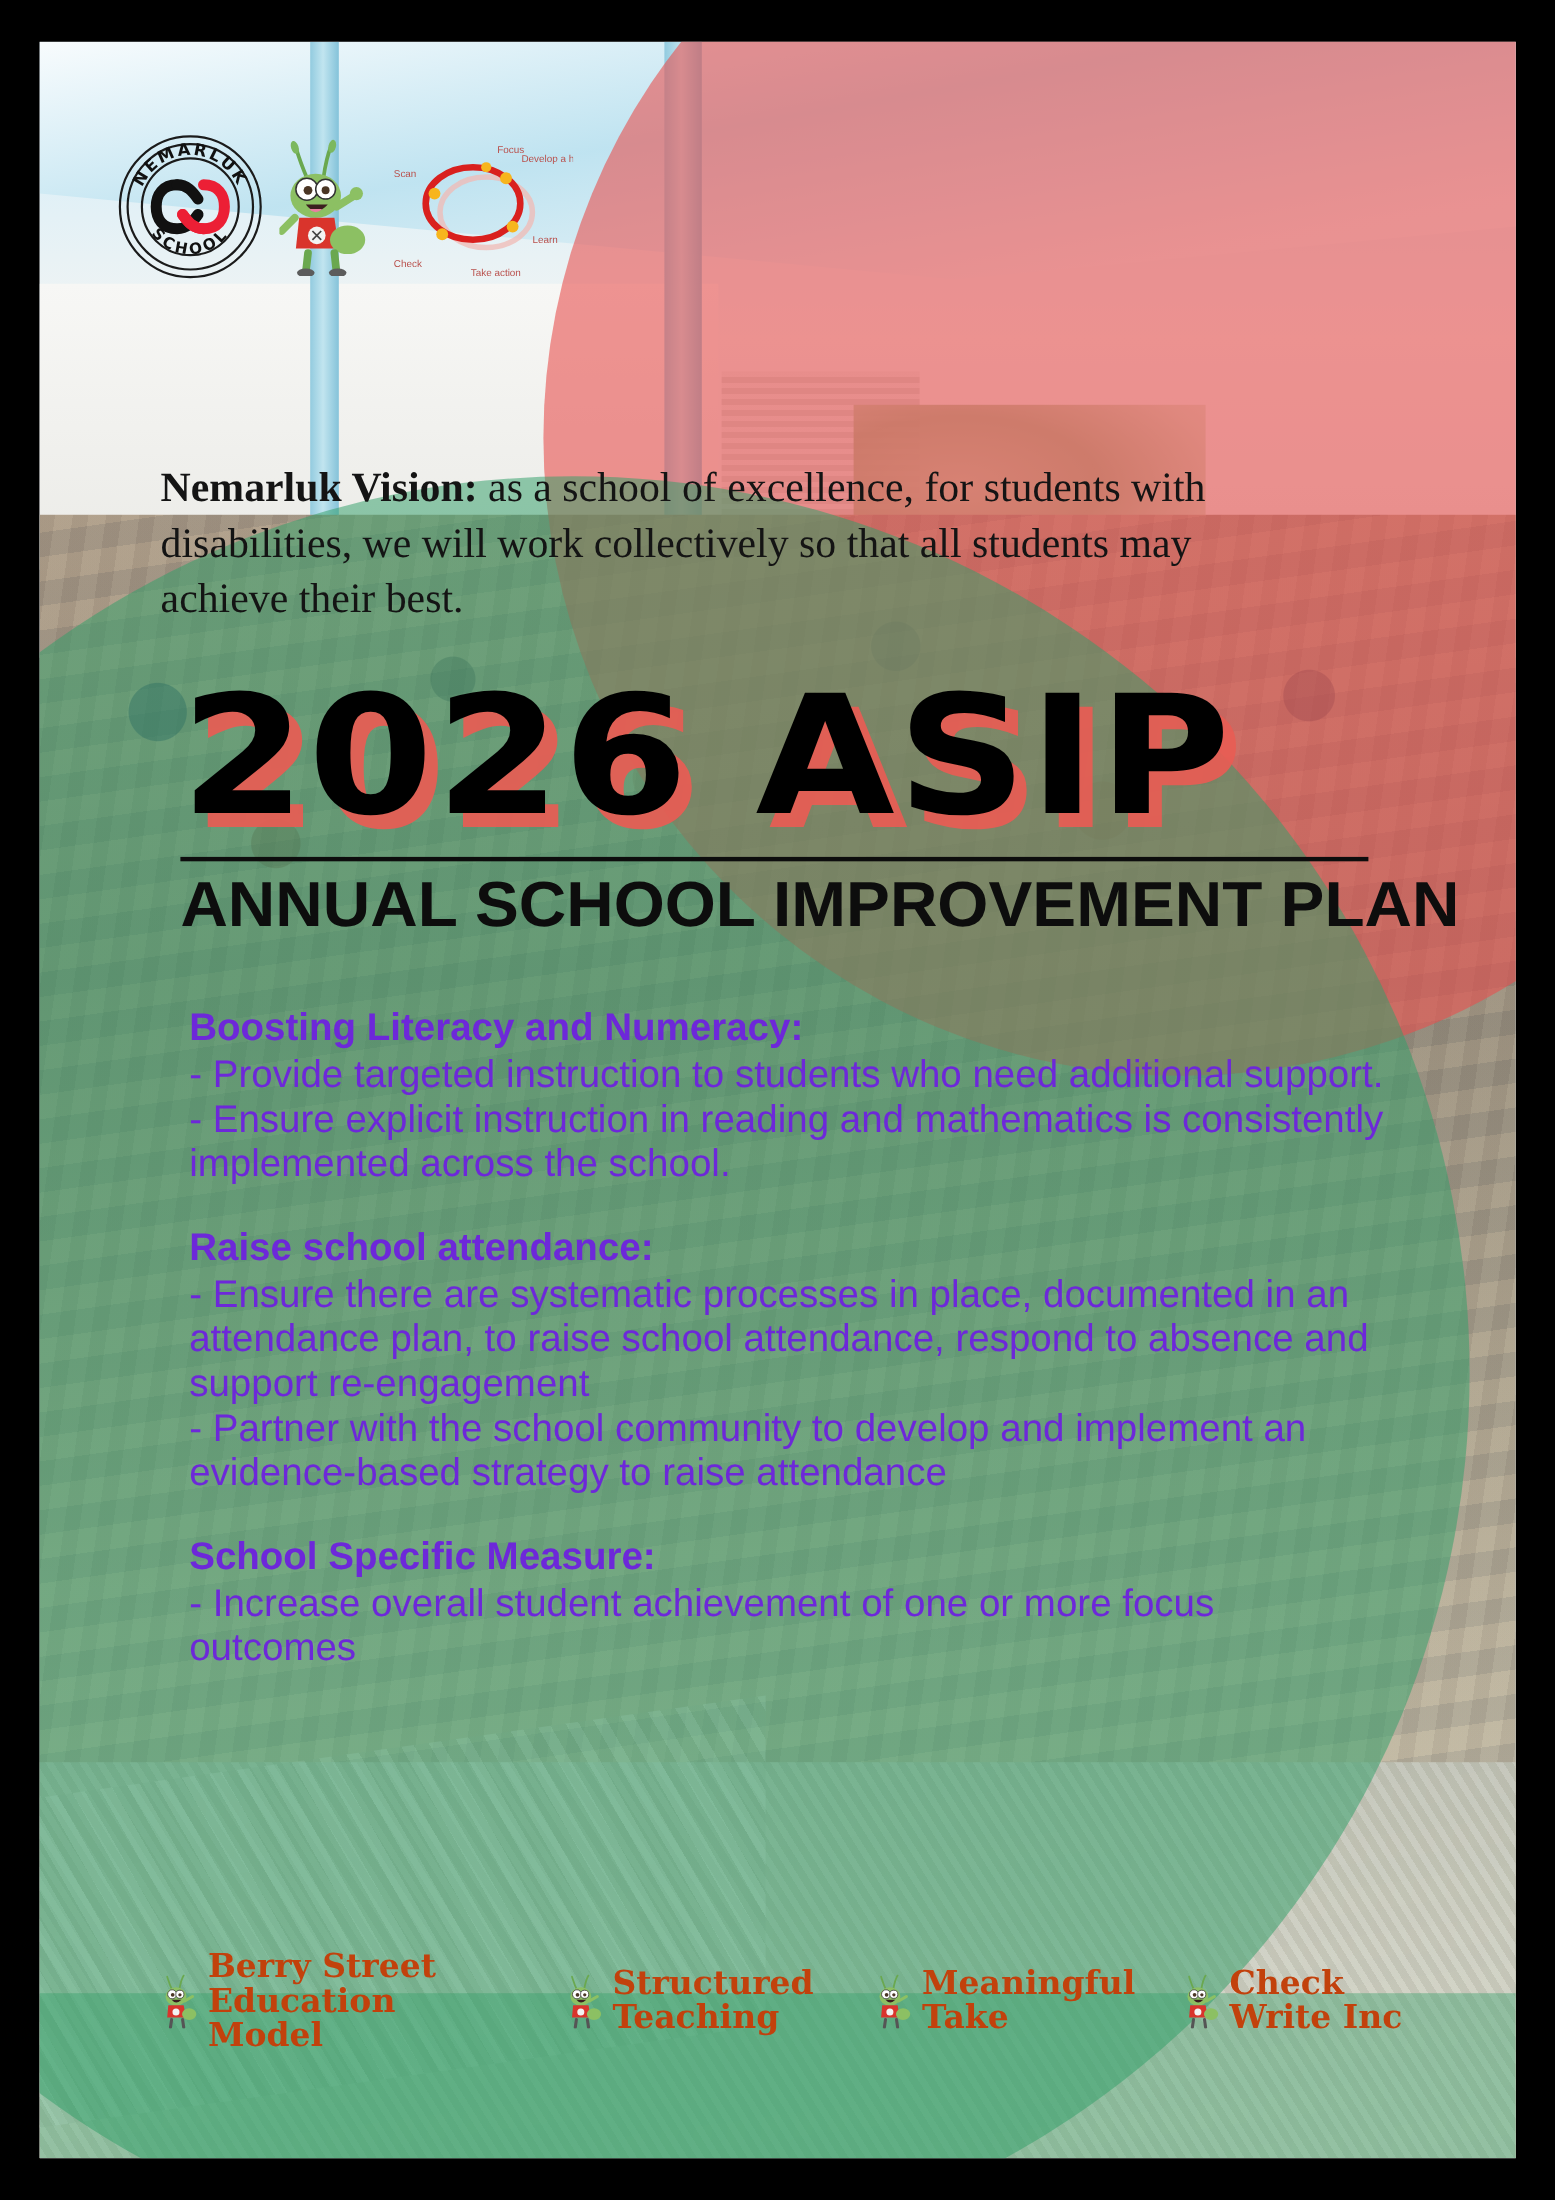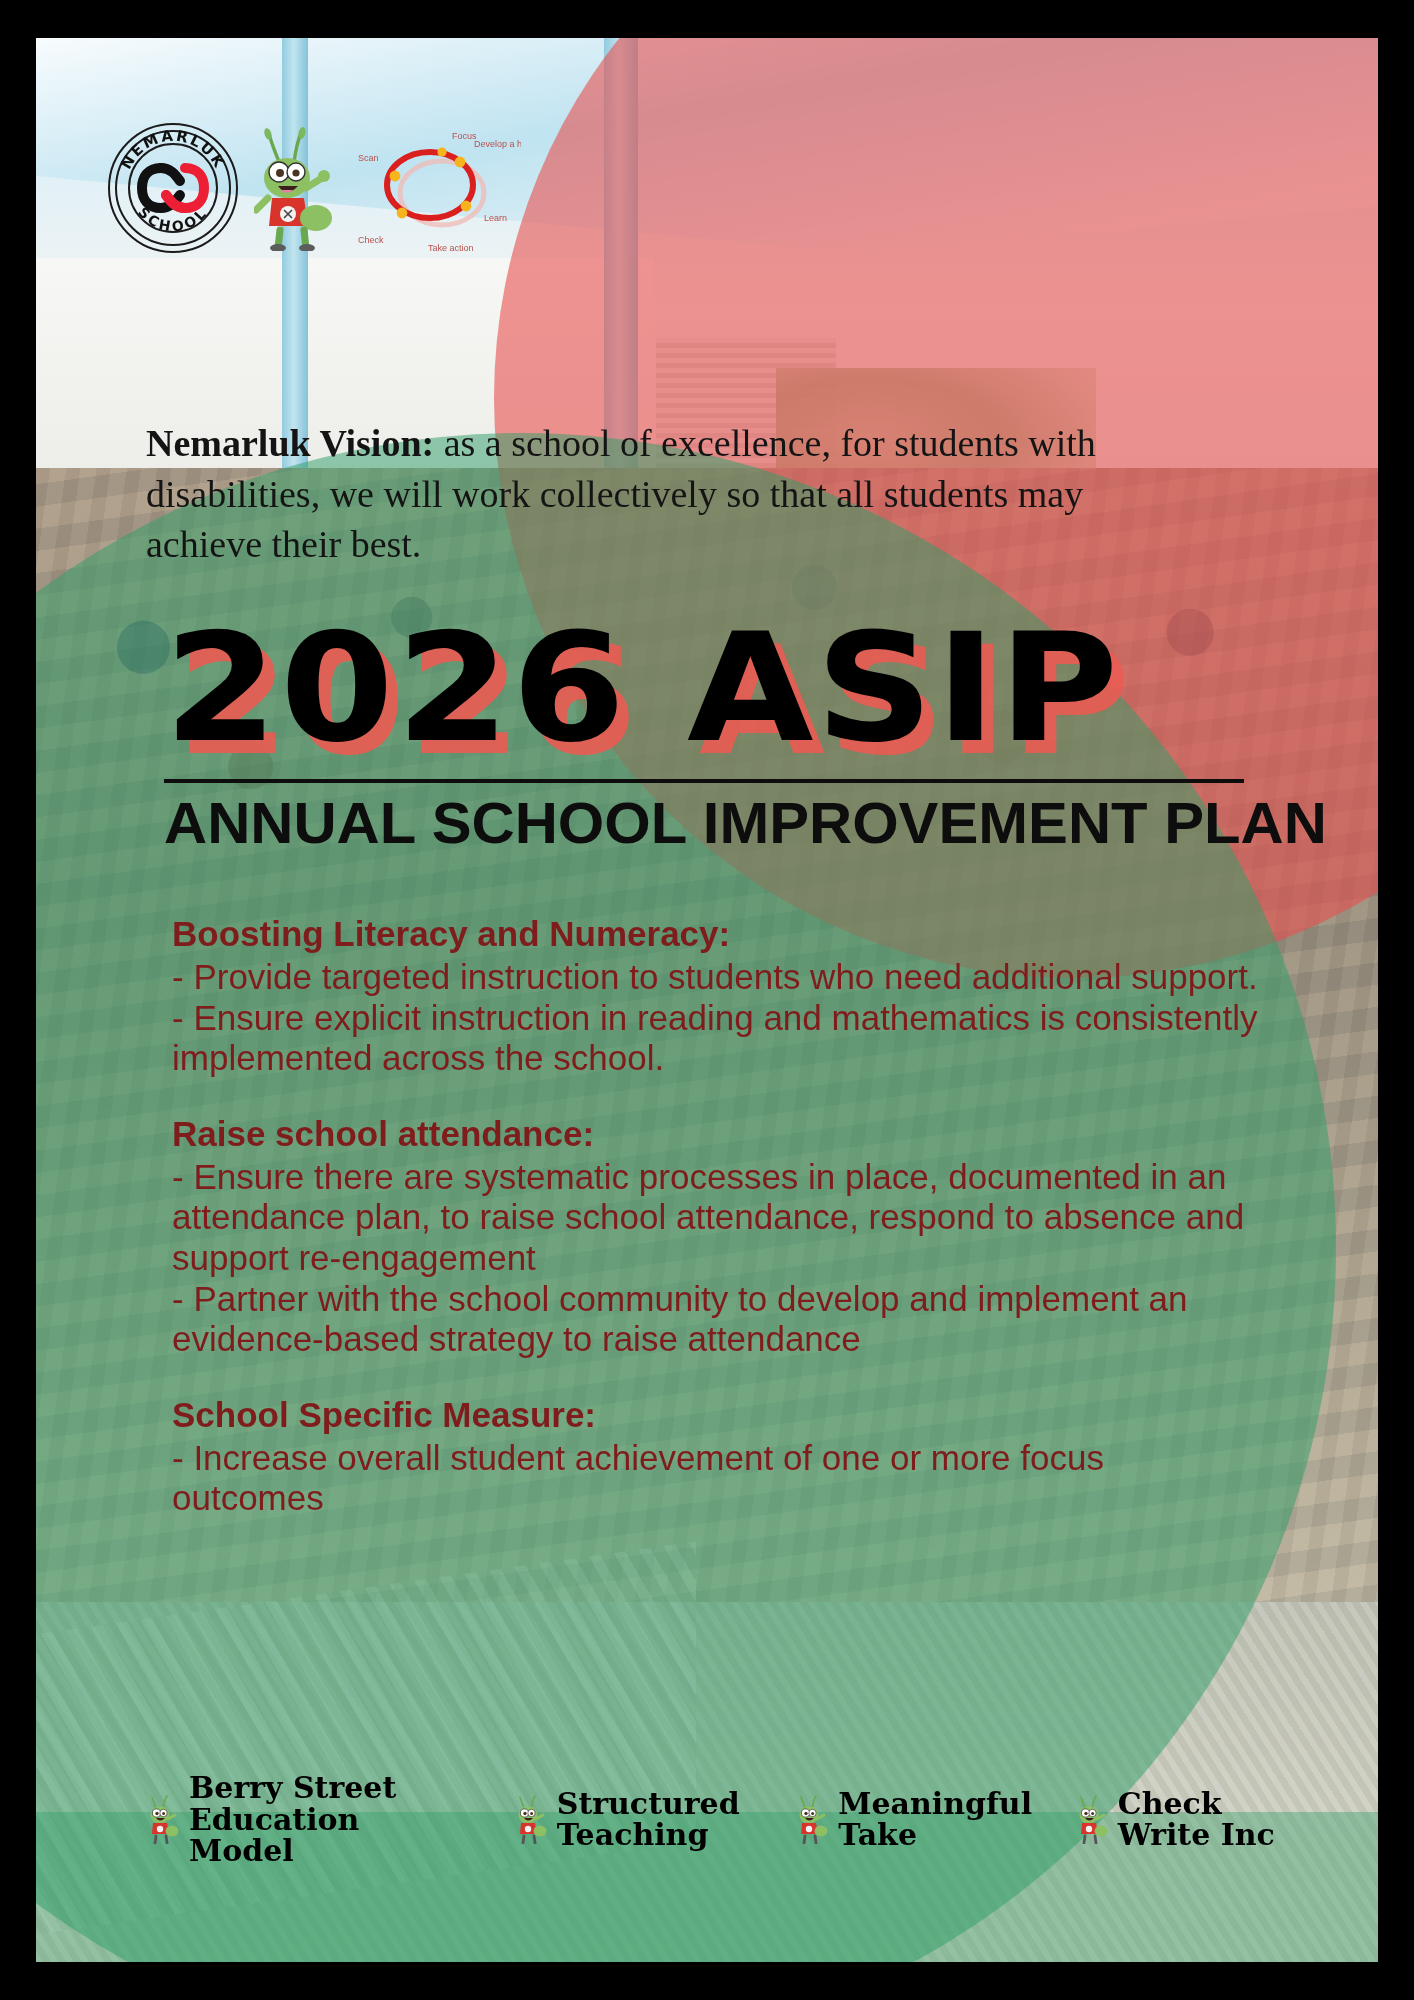--- a/index.html
+++ b/index.html
@@ -248,21 +248,21 @@
     transform: scaleX(1.03);
     transform-origin: left center;
   }
 
   
   .body-block {
     position: absolute;
     left: 136px;
     top: 875px;
     width: 1090px;
-    color: #7f1d1d;
+    color: #6d28d9;
     font-size: 35px;
     line-height: 1.15;
   }
   .sec { margin-bottom: 34px; }
   .sec:last-child { margin-bottom: 10px; }
   .sec h3 {
     margin: 0 0 2px 0;
     font-size: 35px;
     font-weight: 700;
     line-height: 1.2;
@@ -289,21 +289,21 @@
     display: flex;
     align-items: center;
     gap: 9px;
   }
   .prog .mini-ant { width: 34px; height: 50px; flex: none; }
   .prog .prog-label {
     font-family: "DejaVu Serif", serif;
     font-weight: 700;
     font-size: 30px;
     line-height: 1.04;
-    color: #000000;
+    color: #c2410c;
     white-space: pre-line;
   }
   .prog.f1 { width: 340px; }
   .prog.f2 { width: 250px; }
   .prog.f3 { width: 248px; }
   .prog.f4 { width: 210px; }
 
   
   .cyc-label {
     font-family: "Liberation Sans", sans-serif;

